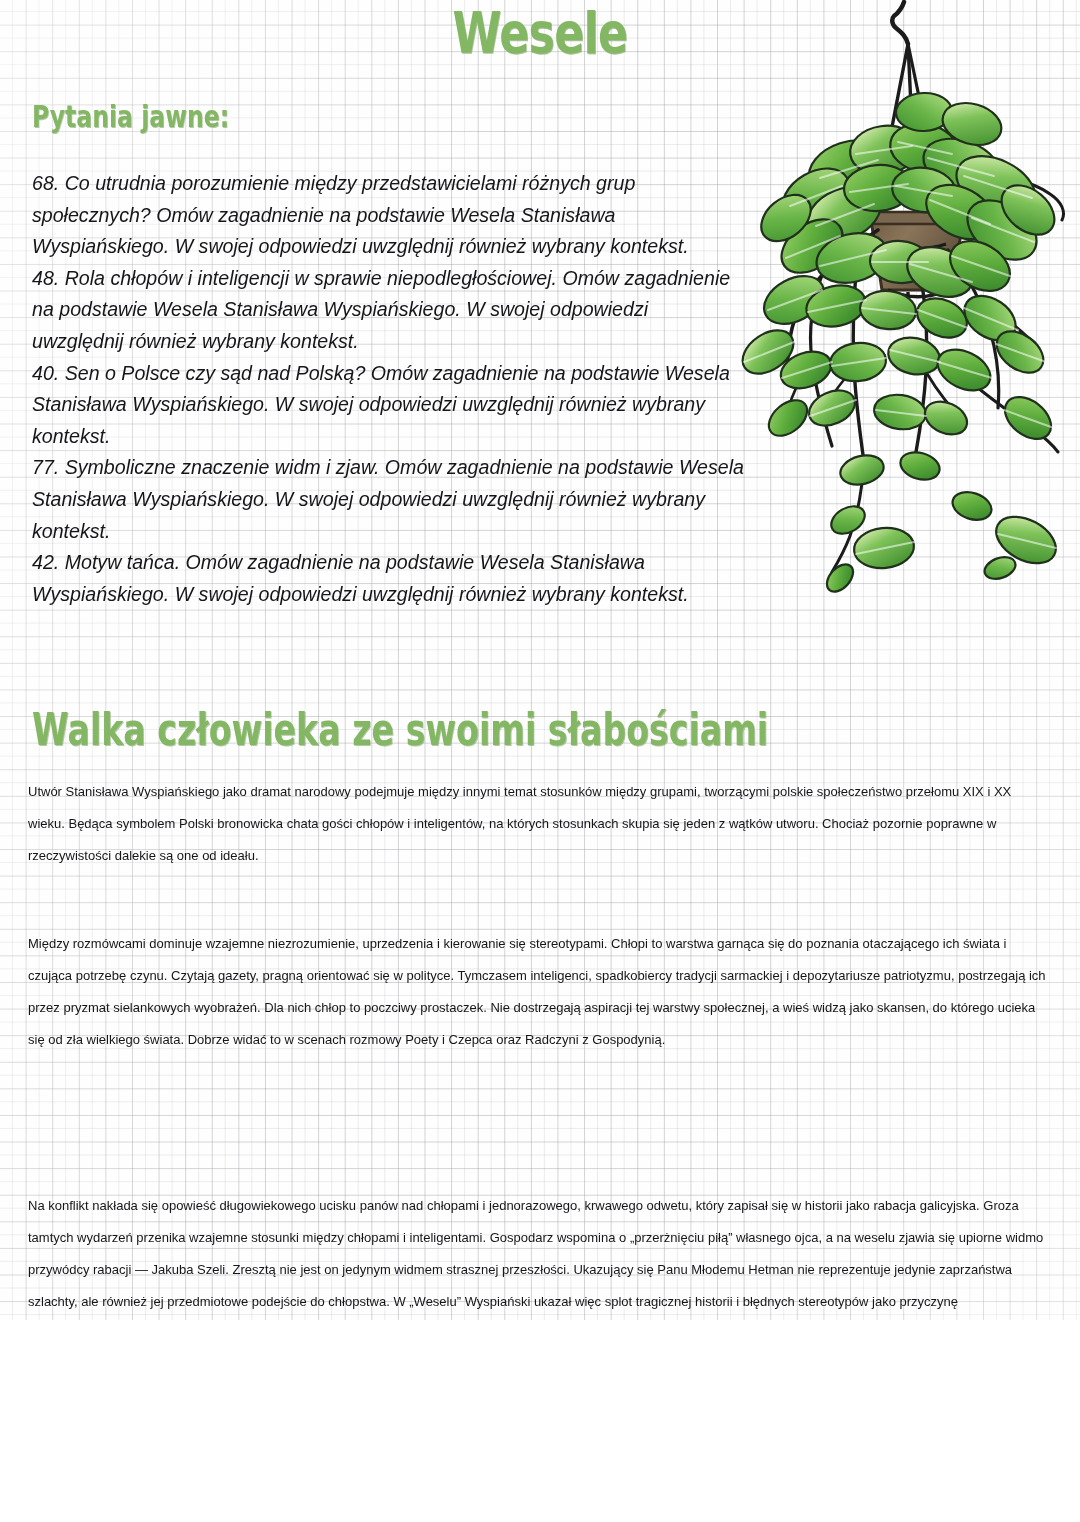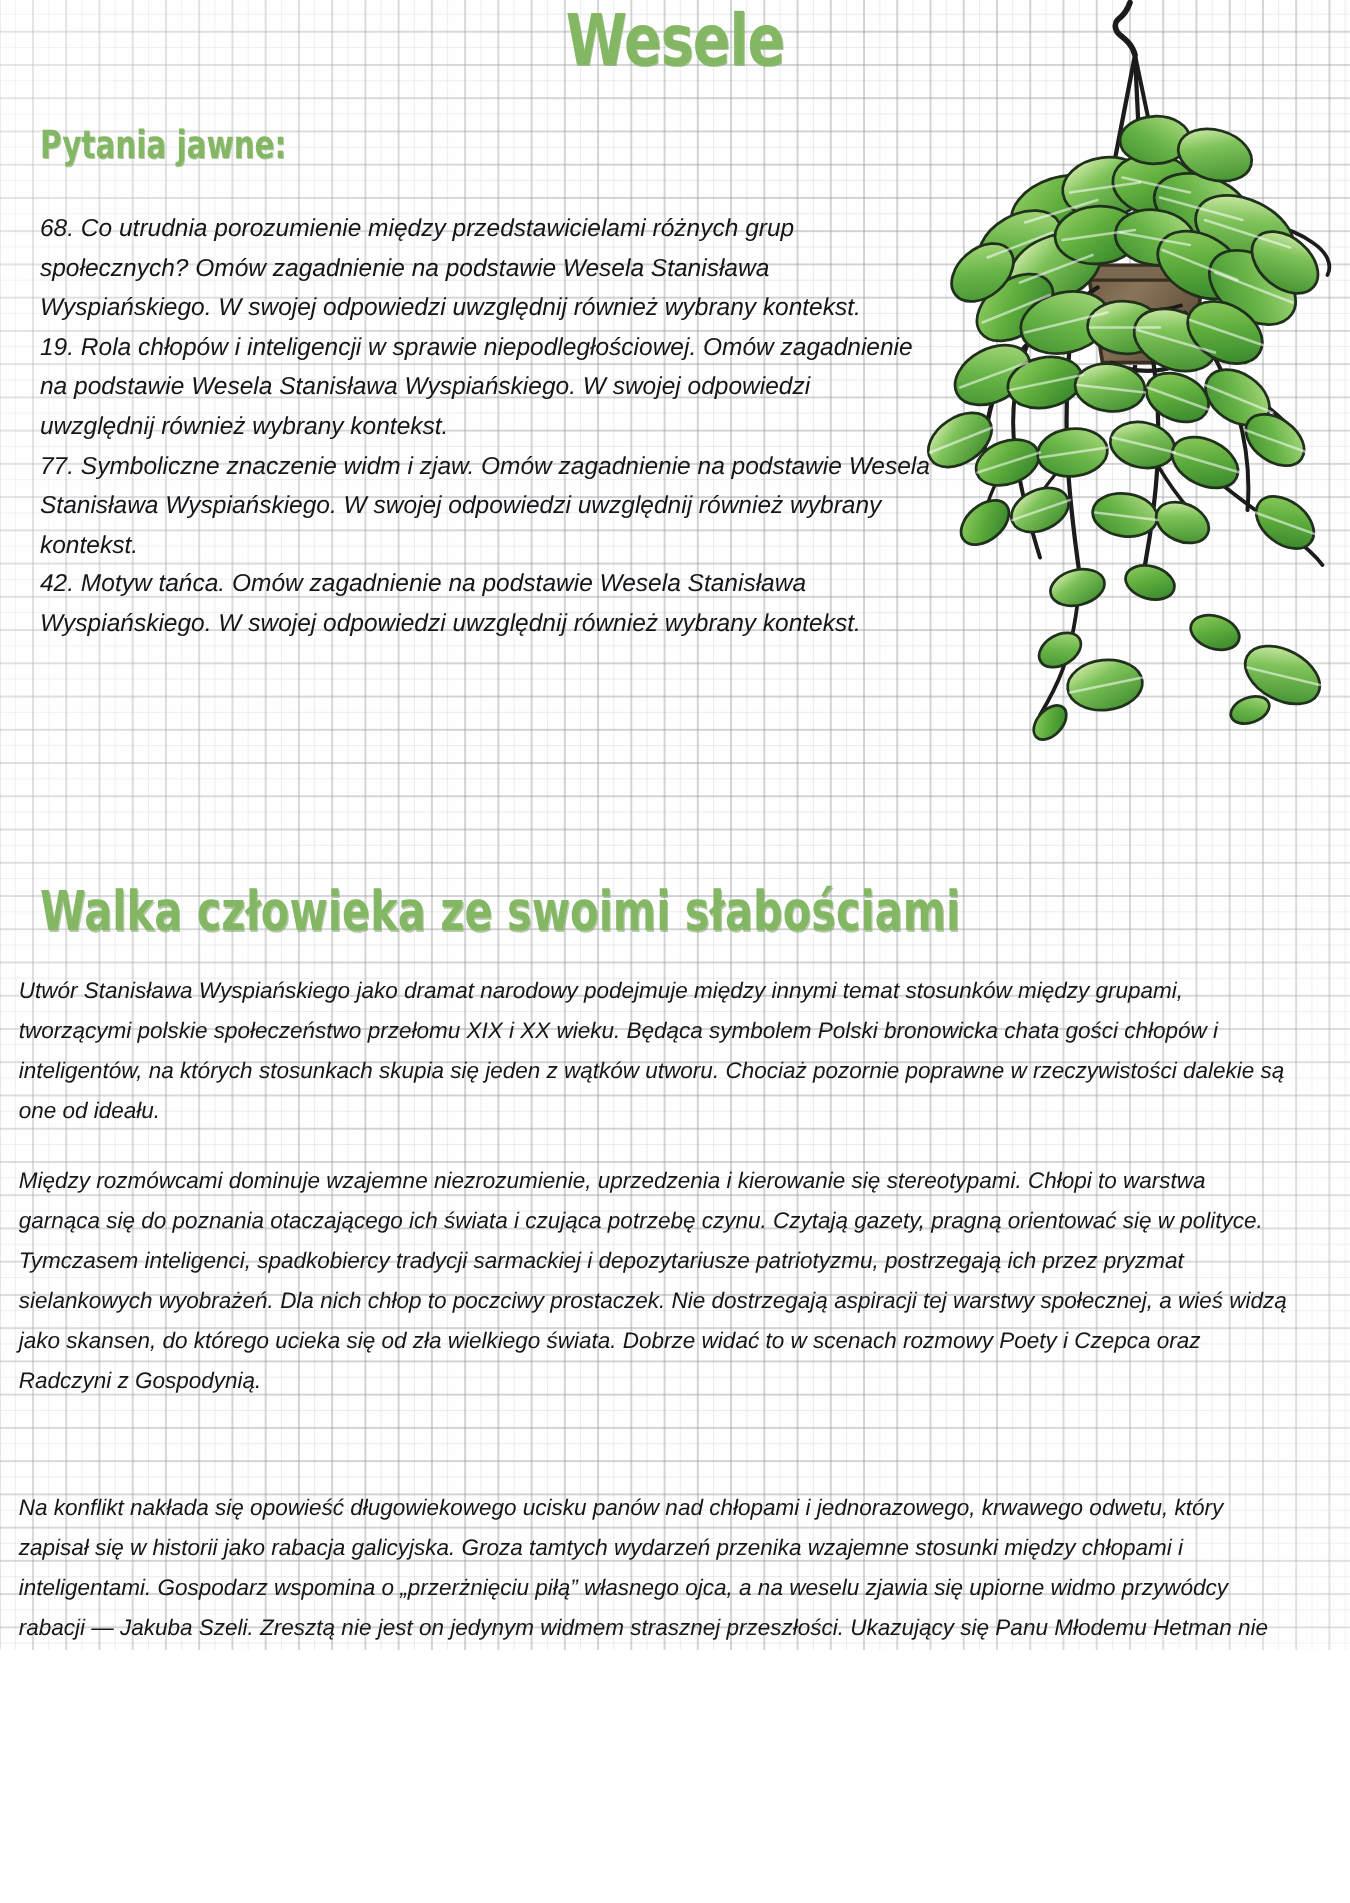--- a/index.html
+++ b/index.html
@@ -105,25 +105,24 @@
     font-family: "Liberation Sans", sans-serif;
     font-style: italic;
     font-size: 19.6px;
     line-height: 31.6px;
     color: #16161a;
   }
   .questions p { margin: 0; }
 
   .body-block {
     position: absolute;
-    left: 15px;
+    left: 28px;
     width: 1018px;
     font-family: "Liberation Sans", sans-serif;
-    font-style: italic;
-    font-size: 18px;
+    font-size: 13px;
     line-height: 32px;
     color: #16161a;
   }
   .para-1 { top: 776px; }
   .para-2 { top: 928px; }
   .para-3 { top: 1156px; margin-top: 34px; }
   .body-block p { margin: 0; }
 
   
   .plant {
@@ -285,21 +284,22 @@
   </div>
 
   <div class="content">
 
     <div class="title">Wesele</div>
 
     <div class="sub-heading">Pytania jawne:</div>
 
     <div class="questions">
       <p>68. Co utrudnia porozumienie między przedstawicielami różnych grup społecznych? Omów zagadnienie na podstawie Wesela Stanisława Wyspiańskiego. W swojej odpowiedzi uwzględnij również wybrany kontekst.</p>
-      <p>19. Rola chłopów i inteligencji w sprawie niepodległościowej. Omów zagadnienie na podstawie Wesela Stanisława Wyspiańskiego. W swojej odpowiedzi uwzględnij również wybrany kontekst.</p>
+      <p>48. Rola chłopów i inteligencji w sprawie niepodległościowej. Omów zagadnienie na podstawie Wesela Stanisława Wyspiańskiego. W swojej odpowiedzi uwzględnij również wybrany kontekst.</p>
+      <p>40. Sen o Polsce czy sąd nad Polską? Omów zagadnienie na podstawie Wesela Stanisława Wyspiańskiego. W swojej odpowiedzi uwzględnij również wybrany kontekst.</p>
       <p>77. Symboliczne znaczenie widm i zjaw. Omów zagadnienie na podstawie Wesela Stanisława Wyspiańskiego. W swojej odpowiedzi uwzględnij również wybrany kontekst.</p>
       <p>42. Motyw tańca. Omów zagadnienie na podstawie Wesela Stanisława Wyspiańskiego. W swojej odpowiedzi uwzględnij również wybrany kontekst.</p>
     </div>
 
     <div class="section-heading">Walka człowieka ze swoimi słabościami</div>
 
     <div class="body-block para-1">
       <p>Utwór Stanisława Wyspiańskiego jako dramat narodowy podejmuje między innymi temat stosunków między grupami, tworzącymi polskie społeczeństwo przełomu XIX i XX wieku. Będąca symbolem Polski bronowicka chata gości chłopów i inteligentów, na których stosunkach skupia się jeden z wątków utworu. Chociaż pozornie poprawne w rzeczywistości dalekie są one od ideału.</p>
     </div>
 

